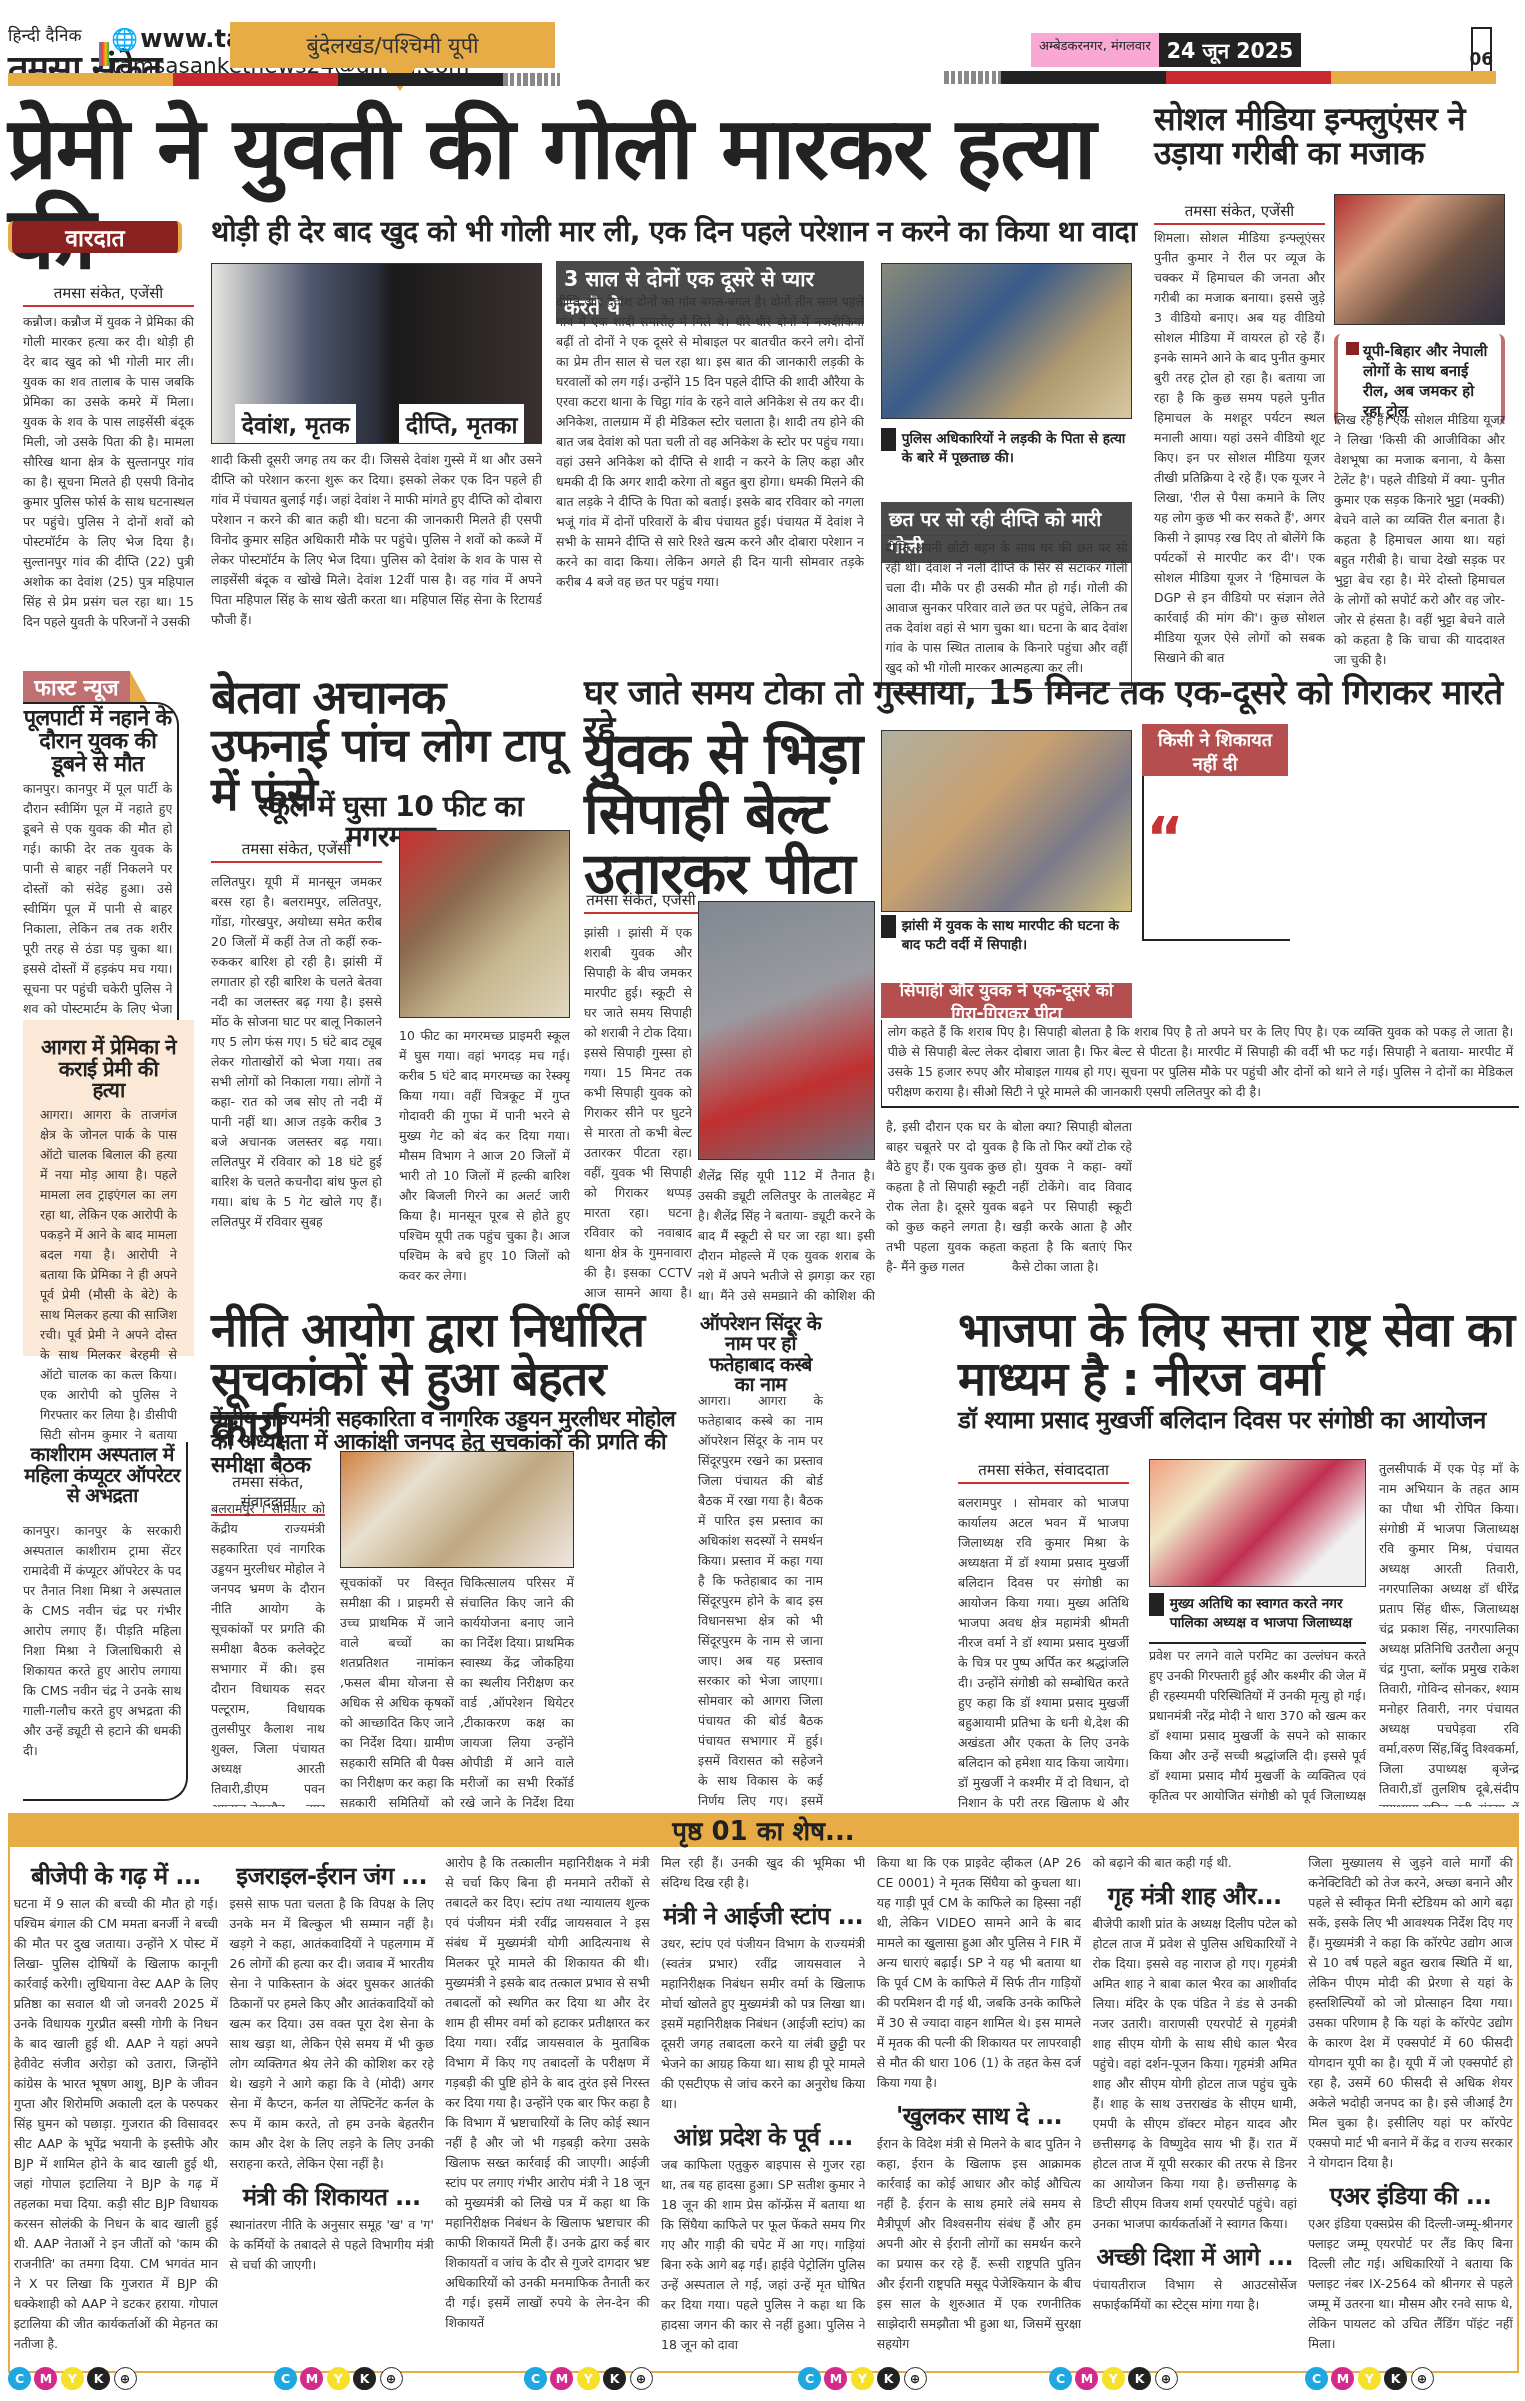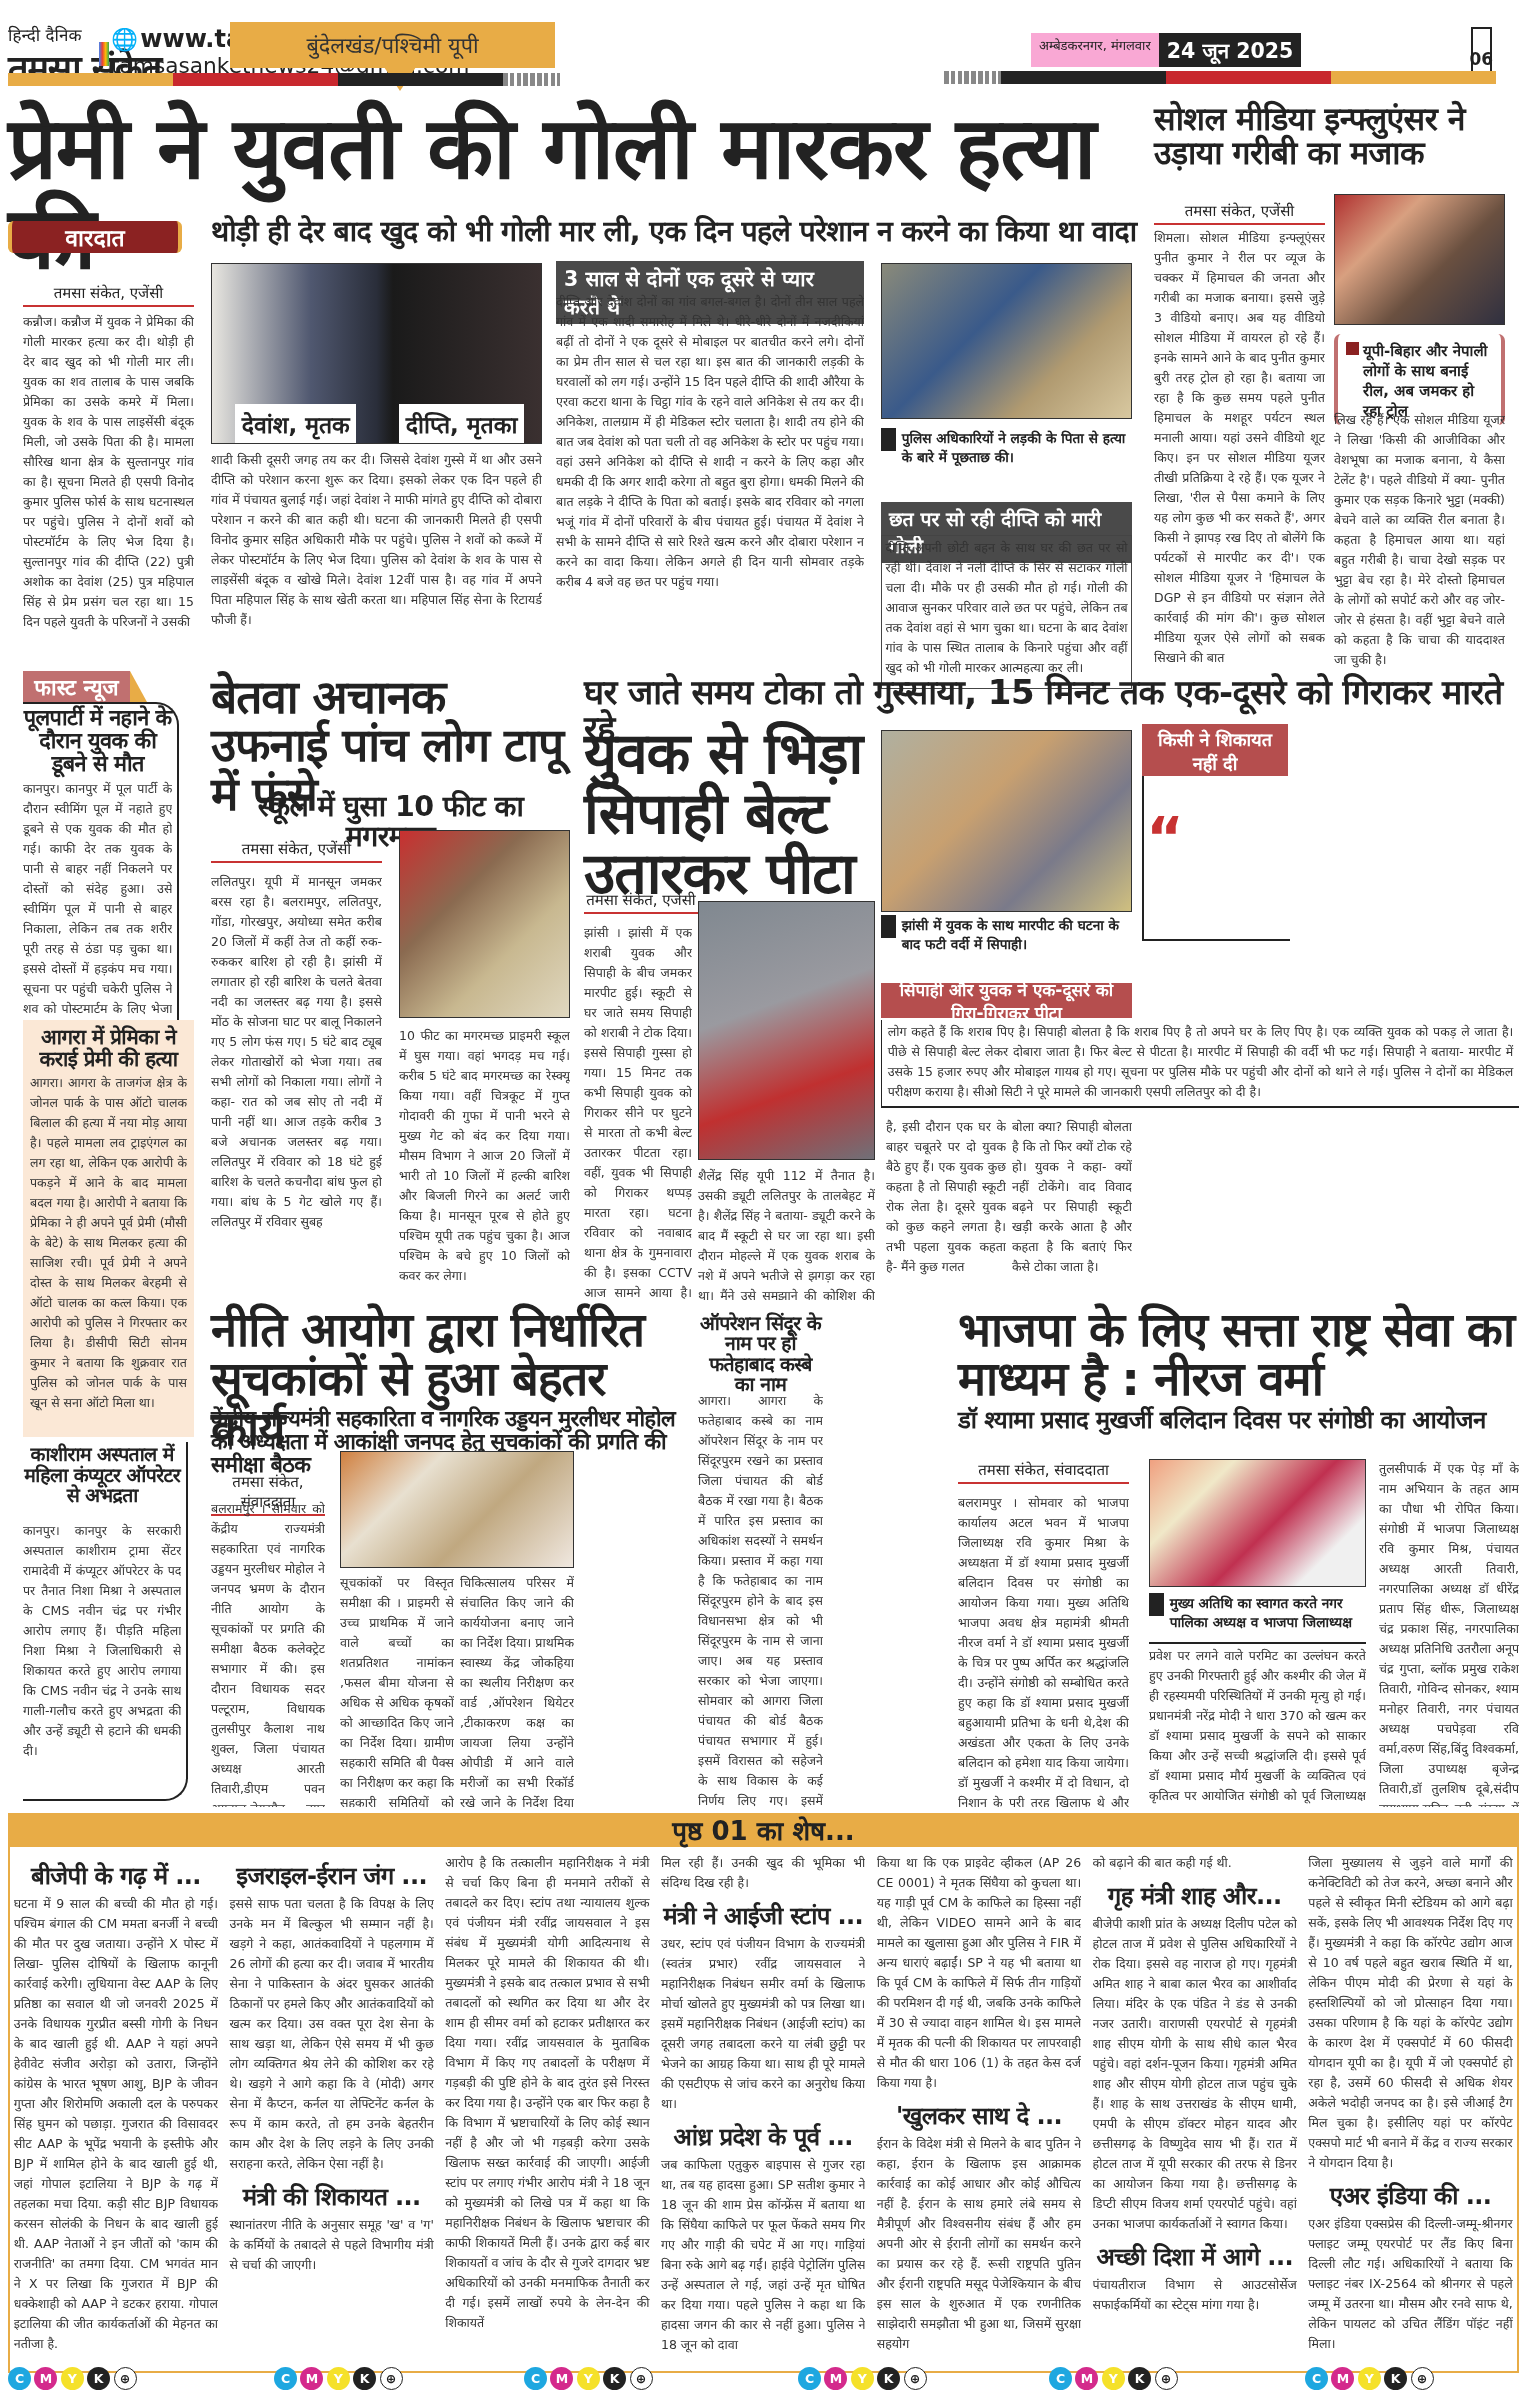--- a/index.html
+++ b/index.html
@@ -101,21 +101,21 @@
   <span>यूपी-बिहार और नेपाली लोगों के साथ बनाई रील, अब जमकर हो रहा ट्रोल</span>
 </div>
 <div class="abs body" style="left:1334px;top:410px;width:171px;height:279px">लिख रहे हैं। एक सोशल मीडिया यूजर ने लिखा 'किसी की आजीविका और वेशभूषा का मजाक बनाना, ये कैसा टेलेंट है'। पहले वीडियो में क्या- पुनीत कुमार एक सड़क किनारे भुट्टा (मक्की) बेचने वाले का व्यक्ति रील बनाता है। कहता है हिमाचल आया था। यहां बहुत गरीबी है। चाचा देखो सड़क पर भुट्टा बेच रहा है। मेरे दोस्तो हिमाचल के लोगों को सपोर्ट करो और वह जोर-जोर से हंसता है। वहीं भुट्टा बेचने वाले को कहता है कि चाचा की याददाश्त जा चुकी है।</div>
 
 <div class="abs" style="left:23px;top:671px;width:107px;height:31px;background:#c07070;color:#fff;font-size:21.7px;font-weight:bold;display:flex;align-items:center;justify-content:center">फास्ट न्यूज</div>
 <div class="abs" style="left:130px;top:671px;width:0;height:0;border-bottom:31px solid #e8ac46;border-right:17px solid transparent"></div>
 <div class="abs" style="left:23px;top:702px;width:156px;height:319px;border-top:2.9px solid #222;border-right:2.9px solid #222;border-top-right-radius:23px;padding:3.4px 4.6px 0 0">
   <div class="hl" style="font-size:21.7px;text-align:center;letter-spacing:-0.6px">पूलपार्टी में नहाने के दौरान युवक की डूबने से मौत</div>
   <div class="body" style="margin-top:3.4px">कानपुर। कानपुर में पूल पार्टी के दौरान स्वीमिंग पूल में नहाते हुए डूबने से एक युवक की मौत हो गई। काफी देर तक युवक के पानी से बाहर नहीं निकलने पर दोस्तों को संदेह हुआ। उसे स्वीमिंग पूल में पानी से बाहर निकाला, लेकिन तब तक शरीर पूरी तरह से ठंडा पड़ चुका था। इससे दोस्तों में हड़कंप मच गया। सूचना पर पहुंची चकेरी पुलिस ने शव को पोस्टमार्टम के लिए भेजा है।</div>
 </div>
-<div class="abs cream" style="left:23px;top:1020px;width:171px;height:417px;padding:7px">
+<div class="abs cream" style="left:23px;top:1020px;width:171px;height:336px;padding:17px">
   <div class="hl" style="font-size:20.5px;text-align:center;letter-spacing:-0.6px">आगरा में प्रेमिका ने कराई प्रेमी की हत्या</div>
   <div class="body" style="margin-top:3.4px;height:342px">आगरा। आगरा के ताजगंज क्षेत्र के जोनल पार्क के पास ऑटो चालक बिलाल की हत्या में नया मोड़ आया है। पहले मामला लव ट्राइएंगल का लग रहा था, लेकिन एक आरोपी के पकड़ने में आने के बाद मामला बदल गया है। आरोपी ने बताया कि प्रेमिका ने ही अपने पूर्व प्रेमी (मौसी के बेटे) के साथ मिलकर हत्या की साजिश रची। पूर्व प्रेमी ने अपने दोस्त के साथ मिलकर बेरहमी से ऑटो चालक का कत्ल किया। एक आरोपी को पुलिस ने गिरफ्तार कर लिया है। डीसीपी सिटी सोनम कुमार ने बताया कि शुक्रवार रात पुलिस को जोनल पार्क के पास खून से सना ऑटो मिला था।</div>
 </div>
 <div class="abs" style="left:23px;top:1442px;width:165px;height:359px;border-right:2.9px solid #222;border-bottom:2.9px solid #222;border-bottom-right-radius:23px;padding:3.4px 4.6px 0 0">
   <div class="hl" style="font-size:19.4px;text-align:center;letter-spacing:-0.6px">काशीराम अस्पताल में महिला कंप्यूटर ऑपरेटर से अभद्रता</div>
   <div class="body" style="margin-top:14px">कानपुर। कानपुर के सरकारी अस्पताल काशीराम ट्रामा सेंटर रामादेवी में कंप्यूटर ऑपरेटर के पद पर तैनात निशा मिश्रा ने अस्पताल के CMS नवीन चंद्र पर गंभीर आरोप लगाए हैं। पीड़ति महिला निशा मिश्रा ने जिलाधिकारी से शिकायत करते हुए आरोप लगाया कि CMS नवीन चंद्र ने उनके साथ गाली-गलौच करते हुए अभद्रता की और उन्हें ड्यूटी से हटाने की धमकी दी।</div>
 </div>
 
 <div class="abs hl" style="left:211px;top:673px;width:359px;font-size:46px;text-align:left">बेतवा अचानक उफनाई पांच लोग टापू में फंसे</div>
 <div class="abs hl" style="left:211px;top:792px;width:359px;font-size:28.5px;letter-spacing:-0.6px;text-align:center">स्कूल में घुसा 10 फीट का मगरमच्छ</div>

